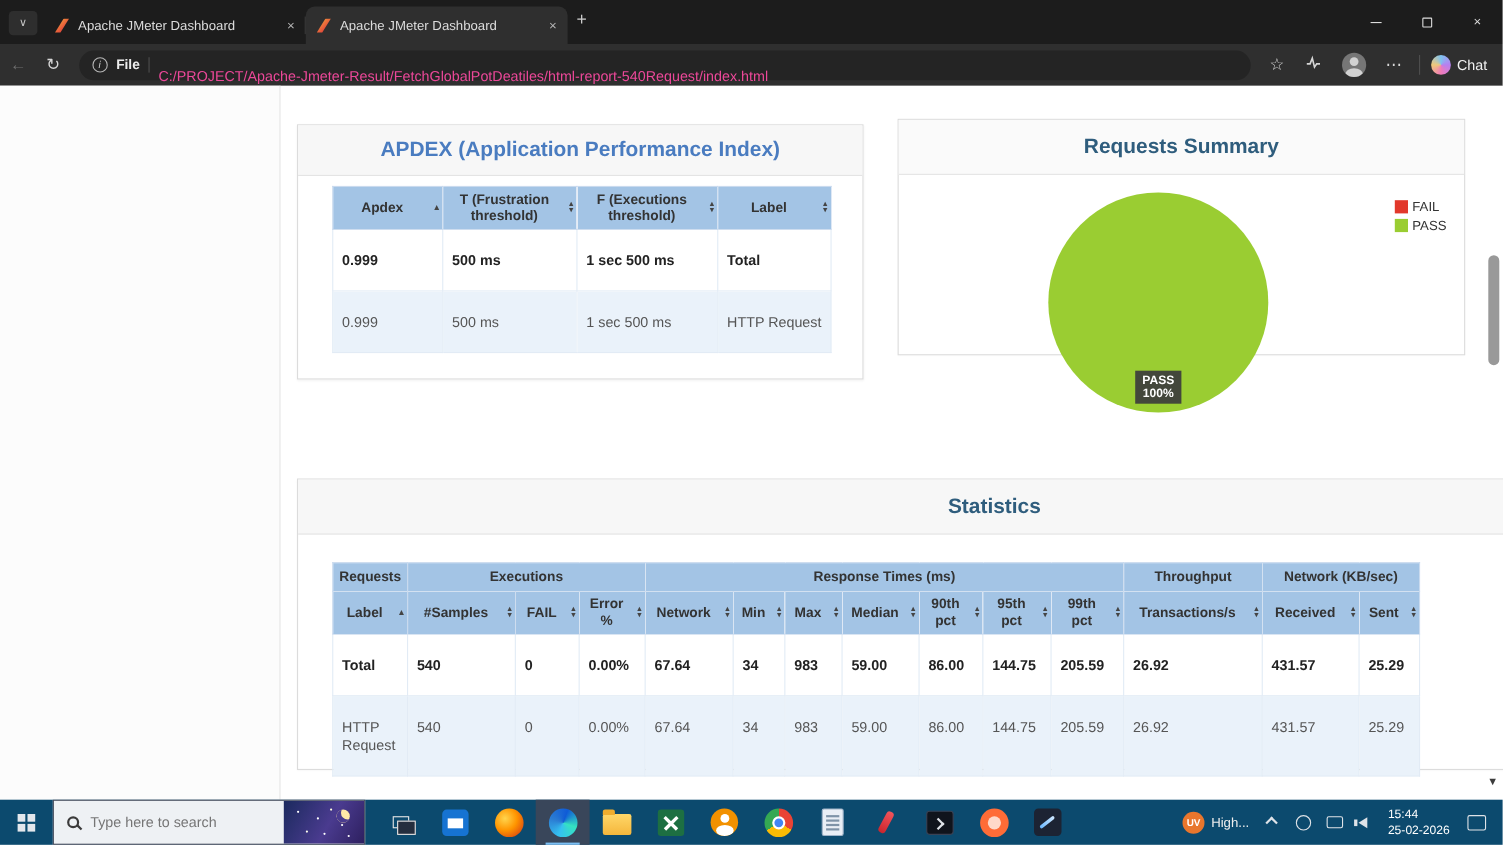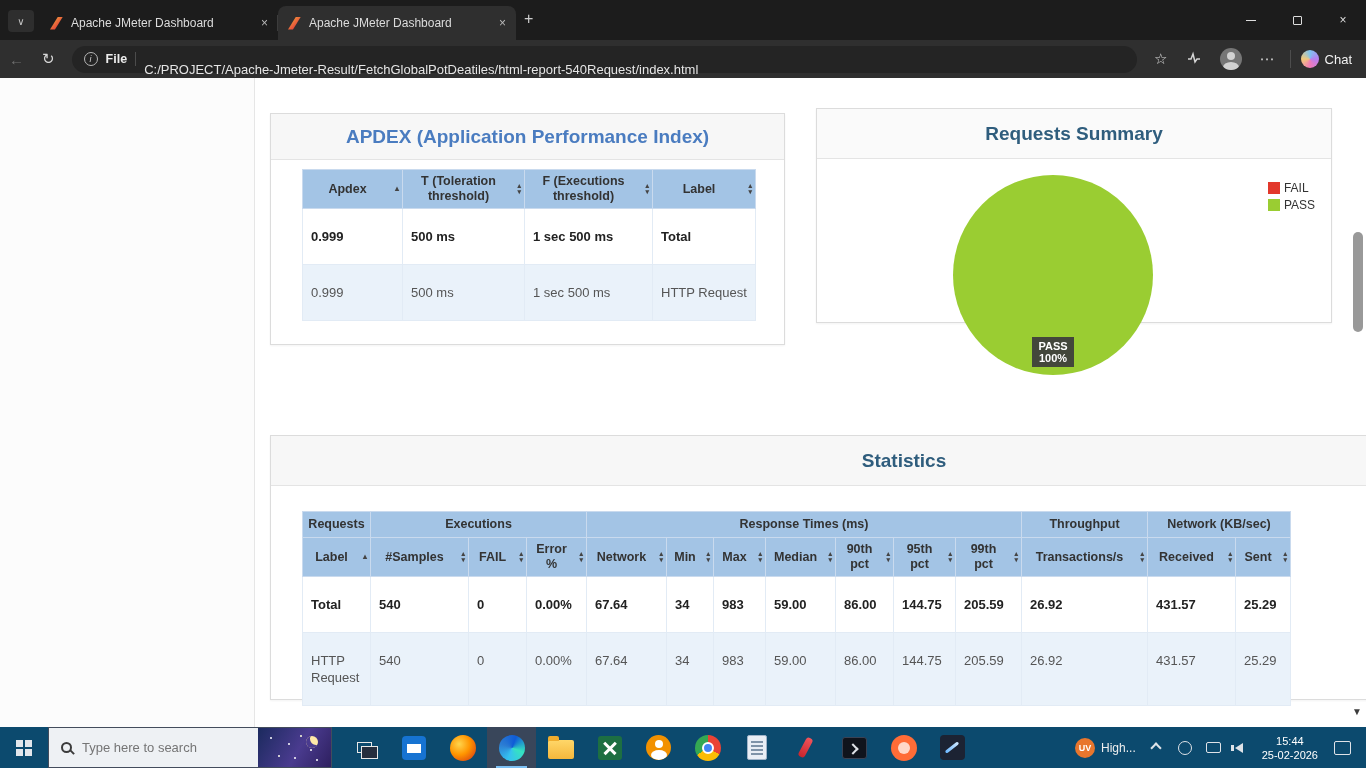--- a/index.html
+++ b/index.html
@@ -29,21 +29,21 @@
   .toolbar { position:absolute; top:40px; left:0; width:1366px; height:38px; background:#2f2f2f;
              display:flex; align-items:center; }
   .nav-btn { color:#d6d6d6; font-size:15px; margin:0 9px; }
   .nav-btn.disabled { color:#6f6f6f; }
   .addressbar { flex:1; height:27px; margin:0 8px; background:#242424; border-radius:14px;
                 display:flex; align-items:center; padding:0 12px; gap:8px; }
   .info-badge { width:14px; height:14px; border:1px solid #b6b6b6; border-radius:50%;
                 color:#cccccc; font-size:9px; display:flex; align-items:center; justify-content:center; font-style:italic; }
   .scheme { color:#ececec; font-size:12.5px; font-weight:bold; }
   .mini-div { width:1px; height:14px; background:#4c4c4c; }
-  .url { color:#e5e5e5; font-size:13px; white-space:nowrap;margin-top:21px; }
+  .url { color:#ec4899; font-size:13px; white-space:nowrap;margin-top:21px; }
   .avatar { width:22px; height:22px; border-radius:50%; background:#767676; margin:0 9px; position:relative; overflow:hidden; }
   .avatar::before { content:""; position:absolute; top:4px; left:7px; width:8px; height:8px; border-radius:50%; background:#d2d2d2; }
   .avatar::after  { content:""; position:absolute; top:14px; left:3px; width:16px; height:11px; border-radius:50%; background:#d2d2d2; }
   .tb-divider { width:1px; height:18px; background:#4d4d4d; margin:0 6px; }
   .chat-btn { display:flex; align-items:center; gap:6px; color:#f2f2f2; font-size:13px; margin:0 14px 0 4px; }
   .copilot-icon { width:18px; height:18px; border-radius:50%;
                   background:conic-gradient(#7ec3f0,#b77ff0,#f07ab8,#f0c97a,#7ec3f0); }
 
   
   .page { position:absolute; top:78px; left:0; width:1366px; height:649px; background:#ffffff; }
@@ -149,21 +149,21 @@
   .uv-badge { width:20px; height:20px; border-radius:50%; background:#e8762d; color:#fff; font-size:9px;
               font-weight:bold; display:flex; align-items:center; justify-content:center; }
   .tray-text { color:#eeeeee; font-size:12px; margin:0 10px 0 6px; }
   .icon-chevron-up { width:8px; height:8px; border-left:2px solid #dfe3e8; border-top:2px solid #dfe3e8;
                      transform:rotate(45deg); margin:0 11px 0 6px; }
   .icon-clock-tray { width:14px; height:14px; border:1.5px solid #dfe3e8; border-radius:50%; margin:0 7px; }
   .icon-monitor { width:15px; height:11px; border:1.5px solid #dfe3e8; border-radius:2px; margin:0 7px; }
   .icon-speaker { width:0; height:0; border-top:5px solid transparent; border-bottom:5px solid transparent;
                   border-right:8px solid #dfe3e8; margin:0 9px 0 7px; position:relative; }
   .icon-speaker::before { content:""; position:absolute; left:-4px; top:-3px; width:3px; height:6px; background:#dfe3e8; }
-  .clock { color:#fff; font-size:11px; text-align:center; line-height:14px; margin:0 10px; }
+  .clock { color:#fff; font-size:11px; text-align:left; line-height:14px; margin:0 10px; }
   .notif { width:17px; height:14px; border:1.5px solid #dfe3e8; border-radius:2px; margin:0 15px 0 6px; }
 </style>
 </head>
 <body>
 
 <div class="titlebar">
   <div class="tab-search">
     <span>∨</span>
   </div>
   <div class="tabs">
@@ -227,21 +227,21 @@
           <col style="width:122px">
           <col style="width:128px">
           <col style="width:103px">
         </colgroup>
       <thead>
         <tr>
           <th><span>Apdex</span>
             <span class="sort single">
                 <span>▴</span>
               </span></th>
-          <th><span>T (Toleration threshold)</span>
+          <th><span>T (Frustration threshold)</span>
             <span class="sort">
                 <span>▴</span>
                 <span>▾</span>
               </span></th>
           <th><span>F (Executions threshold)</span>
             <span class="sort">
                 <span>▴</span>
                 <span>▾</span>
               </span></th>
           <th><span>Label</span>

